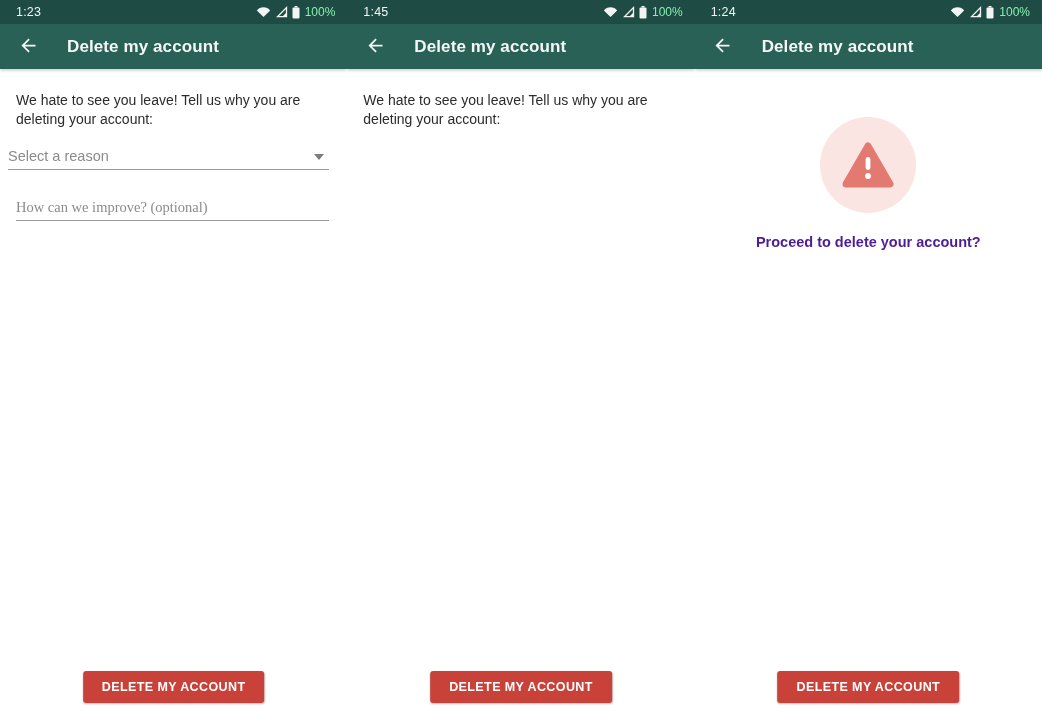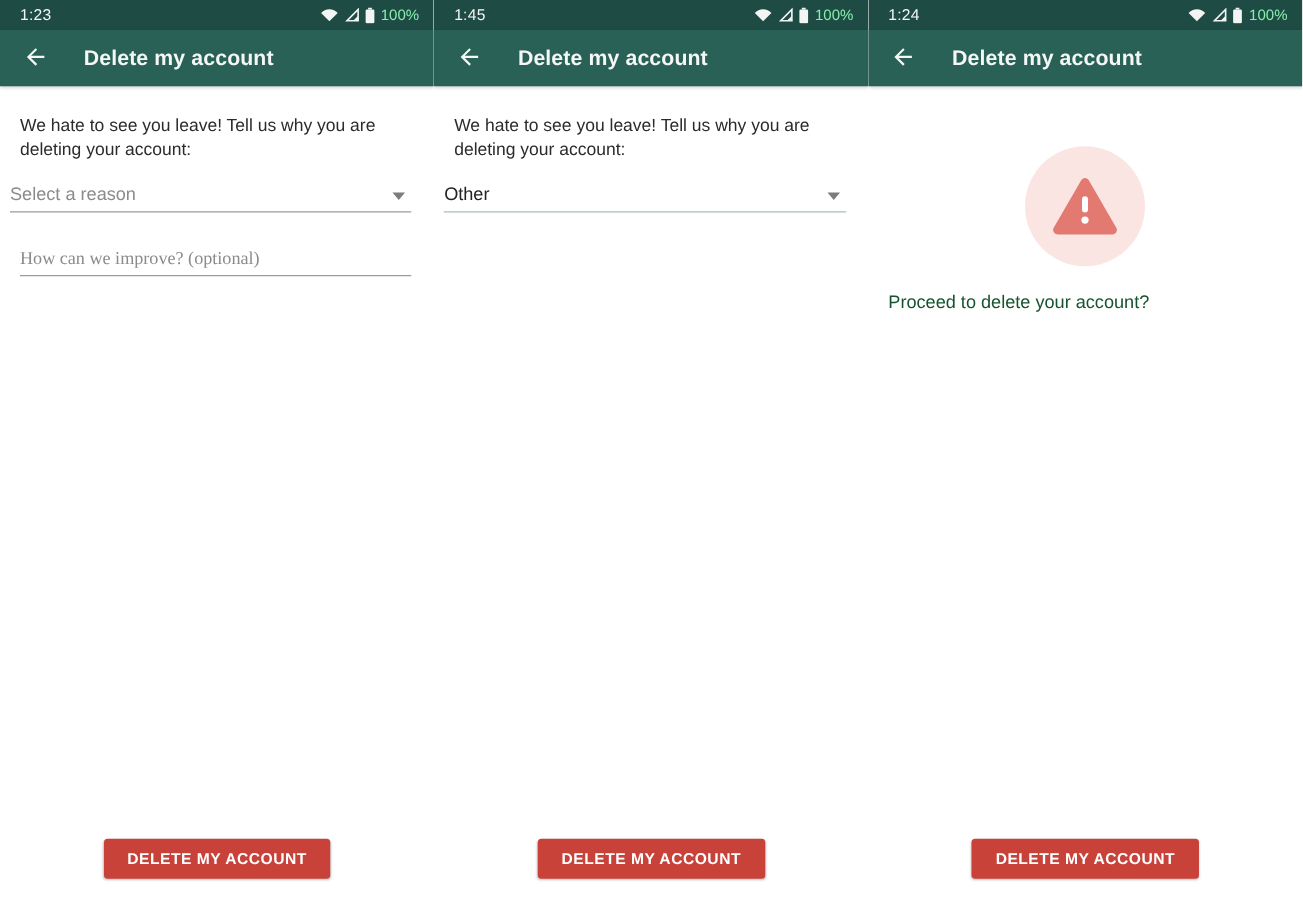--- a/index.html
+++ b/index.html
@@ -38,22 +38,22 @@
                    border:none; border-bottom:1px solid #9b9b9b; background:transparent;
                    font-family:Liberation Serif, serif; font-size:14.5px; color:#000000;
                    outline:none; border-radius:0; }
   .improve-field::placeholder { color:#8b8b8b; opacity:1; }
   .improve-field.filled { border-bottom:2px solid #5f9488; }
 
   
   .warn-circle { position:absolute; left:50%; top:117px; transform:translateX(-50%);
                  width:96px; height:96px; border-radius:50%; background:#fbe5e3;
                  display:flex; align-items:center; justify-content:center; }
-  .confirm-heading { position:absolute; left:16px; right:16px; top:234px; 
-                     font-size:14.5px; font-weight:normal; color:#14532d; }
+  .confirm-heading { position:absolute; left:16px; right:16px; top:234px; text-align:center;
+                     font-size:14.5px; font-weight:bold; color:#4c1d95; }
   .confirm-body { position:absolute; left:22px; right:22px; top:266px; text-align:center;
                   font-size:14.5px; line-height:19.5px; color:#3d3d3d; }
 
   
   .delete-btn { position:absolute; bottom:16px; left:50%; transform:translateX(-50%);
                 background:#c8423a; color:#ffffff; border:none; border-radius:3px;
                 font-family:"Liberation Sans", sans-serif; font-size:12.5px; font-weight:bold;
                 letter-spacing:.4px; padding:9px 19px; white-space:nowrap; cursor:pointer;
                 box-shadow:0 1px 2px rgba(0,0,0,.25); }
 </style>
@@ -129,24 +129,20 @@
     </div>
     <div class="appbar">
       <button class="back-btn">
         <span><svg width="21" height="21" viewBox="0 0 24 24">
               <path d="M20 11H7.8l5.6-5.6L12 4l-8 8 8 8 1.4-1.4L7.8 13H20Z" fill="#f4f7f6"></path>
             </svg></span>
       </button>
       <span class="appbar-title">Delete my account</span>
     </div>
     <div class="prompt">We hate to see you leave! Tell us why you are deleting your account:</div>
-    <div class="dropdown teal-line">
-      <span class="dropdown-value selected">Other</span>
-      <span class="caret"></span>
-    </div>
     <button class="delete-btn">DELETE MY ACCOUNT</button>
   </div>
 
   <div class="panel">
     <div class="statusbar">
       <span class="status-time">1:24</span>
       <span class="status-right">
         <span>
             <svg width="15" height="12" viewBox="0 0 16 12">
               <path d="M8 11.4 0.9 4.3C2.7 2.2 5.2 1 8 1s5.3 1.2 7.1 3.3Z" fill="#f2f5f4"></path>

